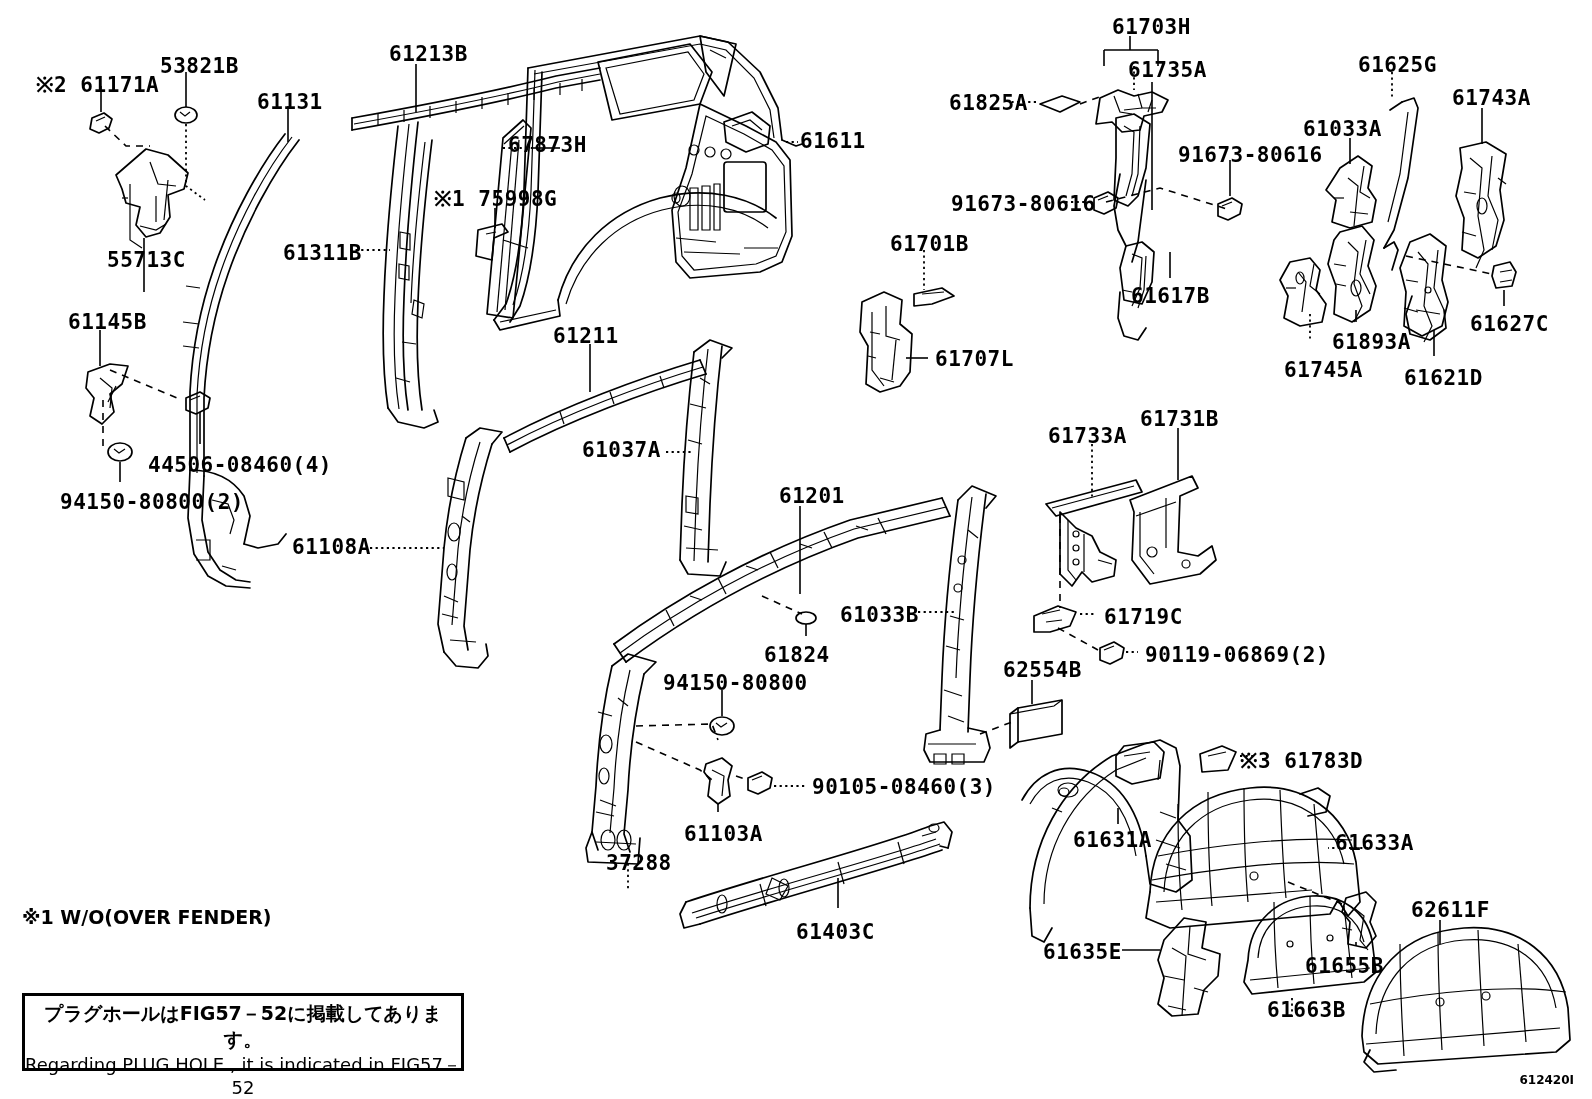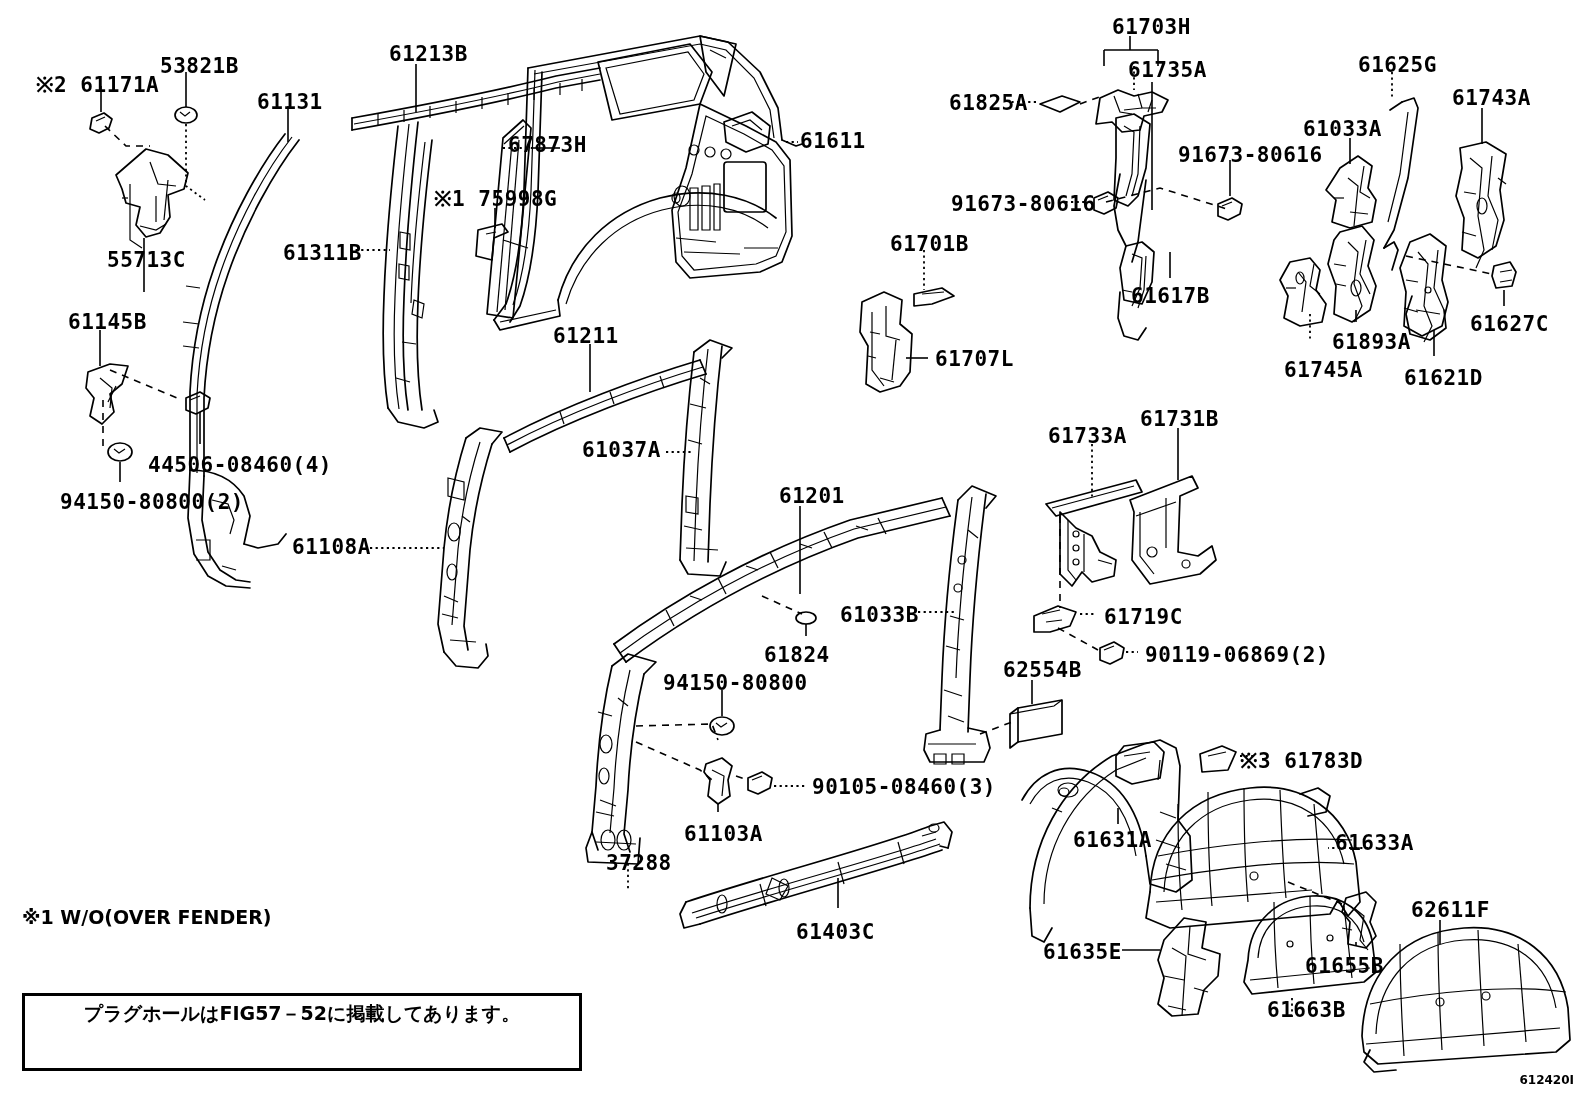--- a/index.html
+++ b/index.html
@@ -5,21 +5,21 @@
   html,body{margin:0;padding:0;background:#ffffff;}
   body{width:1592px;height:1099px;position:relative;overflow:hidden;
        font-family:"DejaVu Sans Mono","Liberation Mono",monospace;color:#000;}
   #stage{position:absolute;left:0;top:0;width:1592px;height:1099px;}
   svg.art{position:absolute;left:0;top:0;width:1592px;height:1099px;overflow:visible;}
   .lbl{position:absolute;white-space:nowrap;font-weight:bold;font-size:21px;
        letter-spacing:0.5px;line-height:1;font-family:"DejaVu Sans Mono","Liberation Mono",monospace;}
   #notes{position:absolute;left:22px;top:903px;}
   #notes div{font-size:19px;font-weight:bold;font-family:"DejaVu Sans","Liberation Sans",sans-serif;
              line-height:1.52;white-space:pre;}
-  #plugbox{position:absolute;left:22px;top:993px;width:560px;height:78px;
+  #plugbox{position:absolute;left:22px;top:993px;width:442px;height:78px;
            border:3px solid #000;box-sizing:border-box;text-align:center;padding-top:5px;}
   #plugbox .jp{font-size:19px;font-weight:bold;font-family:"DejaVu Sans","Liberation Sans",sans-serif;}
   #plugbox .en{font-size:18px;font-family:"DejaVu Sans","Liberation Sans",sans-serif;}
   #plugbox .rf{font-size:17px;font-weight:bold;font-family:"DejaVu Sans Mono","Liberation Mono",monospace;}
   #figid{position:absolute;right:18px;bottom:12px;font-size:12px;font-weight:bold;
          font-family:"DejaVu Sans","Liberation Sans",sans-serif;letter-spacing:0px;}
   .part{fill:none;stroke:#000;stroke-width:1.7;stroke-linejoin:round;stroke-linecap:round;}
   .thin{fill:none;stroke:#000;stroke-width:1.2;}
   .lead{fill:none;stroke:#000;stroke-width:1.6;}
   .leaddot{fill:none;stroke:#000;stroke-width:1.8;stroke-dasharray:2.2 3.4;}
@@ -639,17 +639,18 @@
   <div class="lbl" style="left:1305px;top:956px;">61655B</div>
   <div class="lbl" style="left:1235px;top:1000px;margin-left:32px;">61663B</div>
   <div class="lbl" style="left:1411px;top:900px;">62611F</div>
 
   <div id="notes">
     <div>※1 W/O(OVER FENDER)</div>
   </div>
 
   <div id="plugbox">
     <div class="jp">プラグホールはFIG57－52に掲載してあります。</div>
+    <div class="en">Regarding PLUG HOLE , it is indicated in FIG57－52</div>
   </div>
 
   <div id="figid">612420I</div>
 
 </div>
 
 </body></html>

